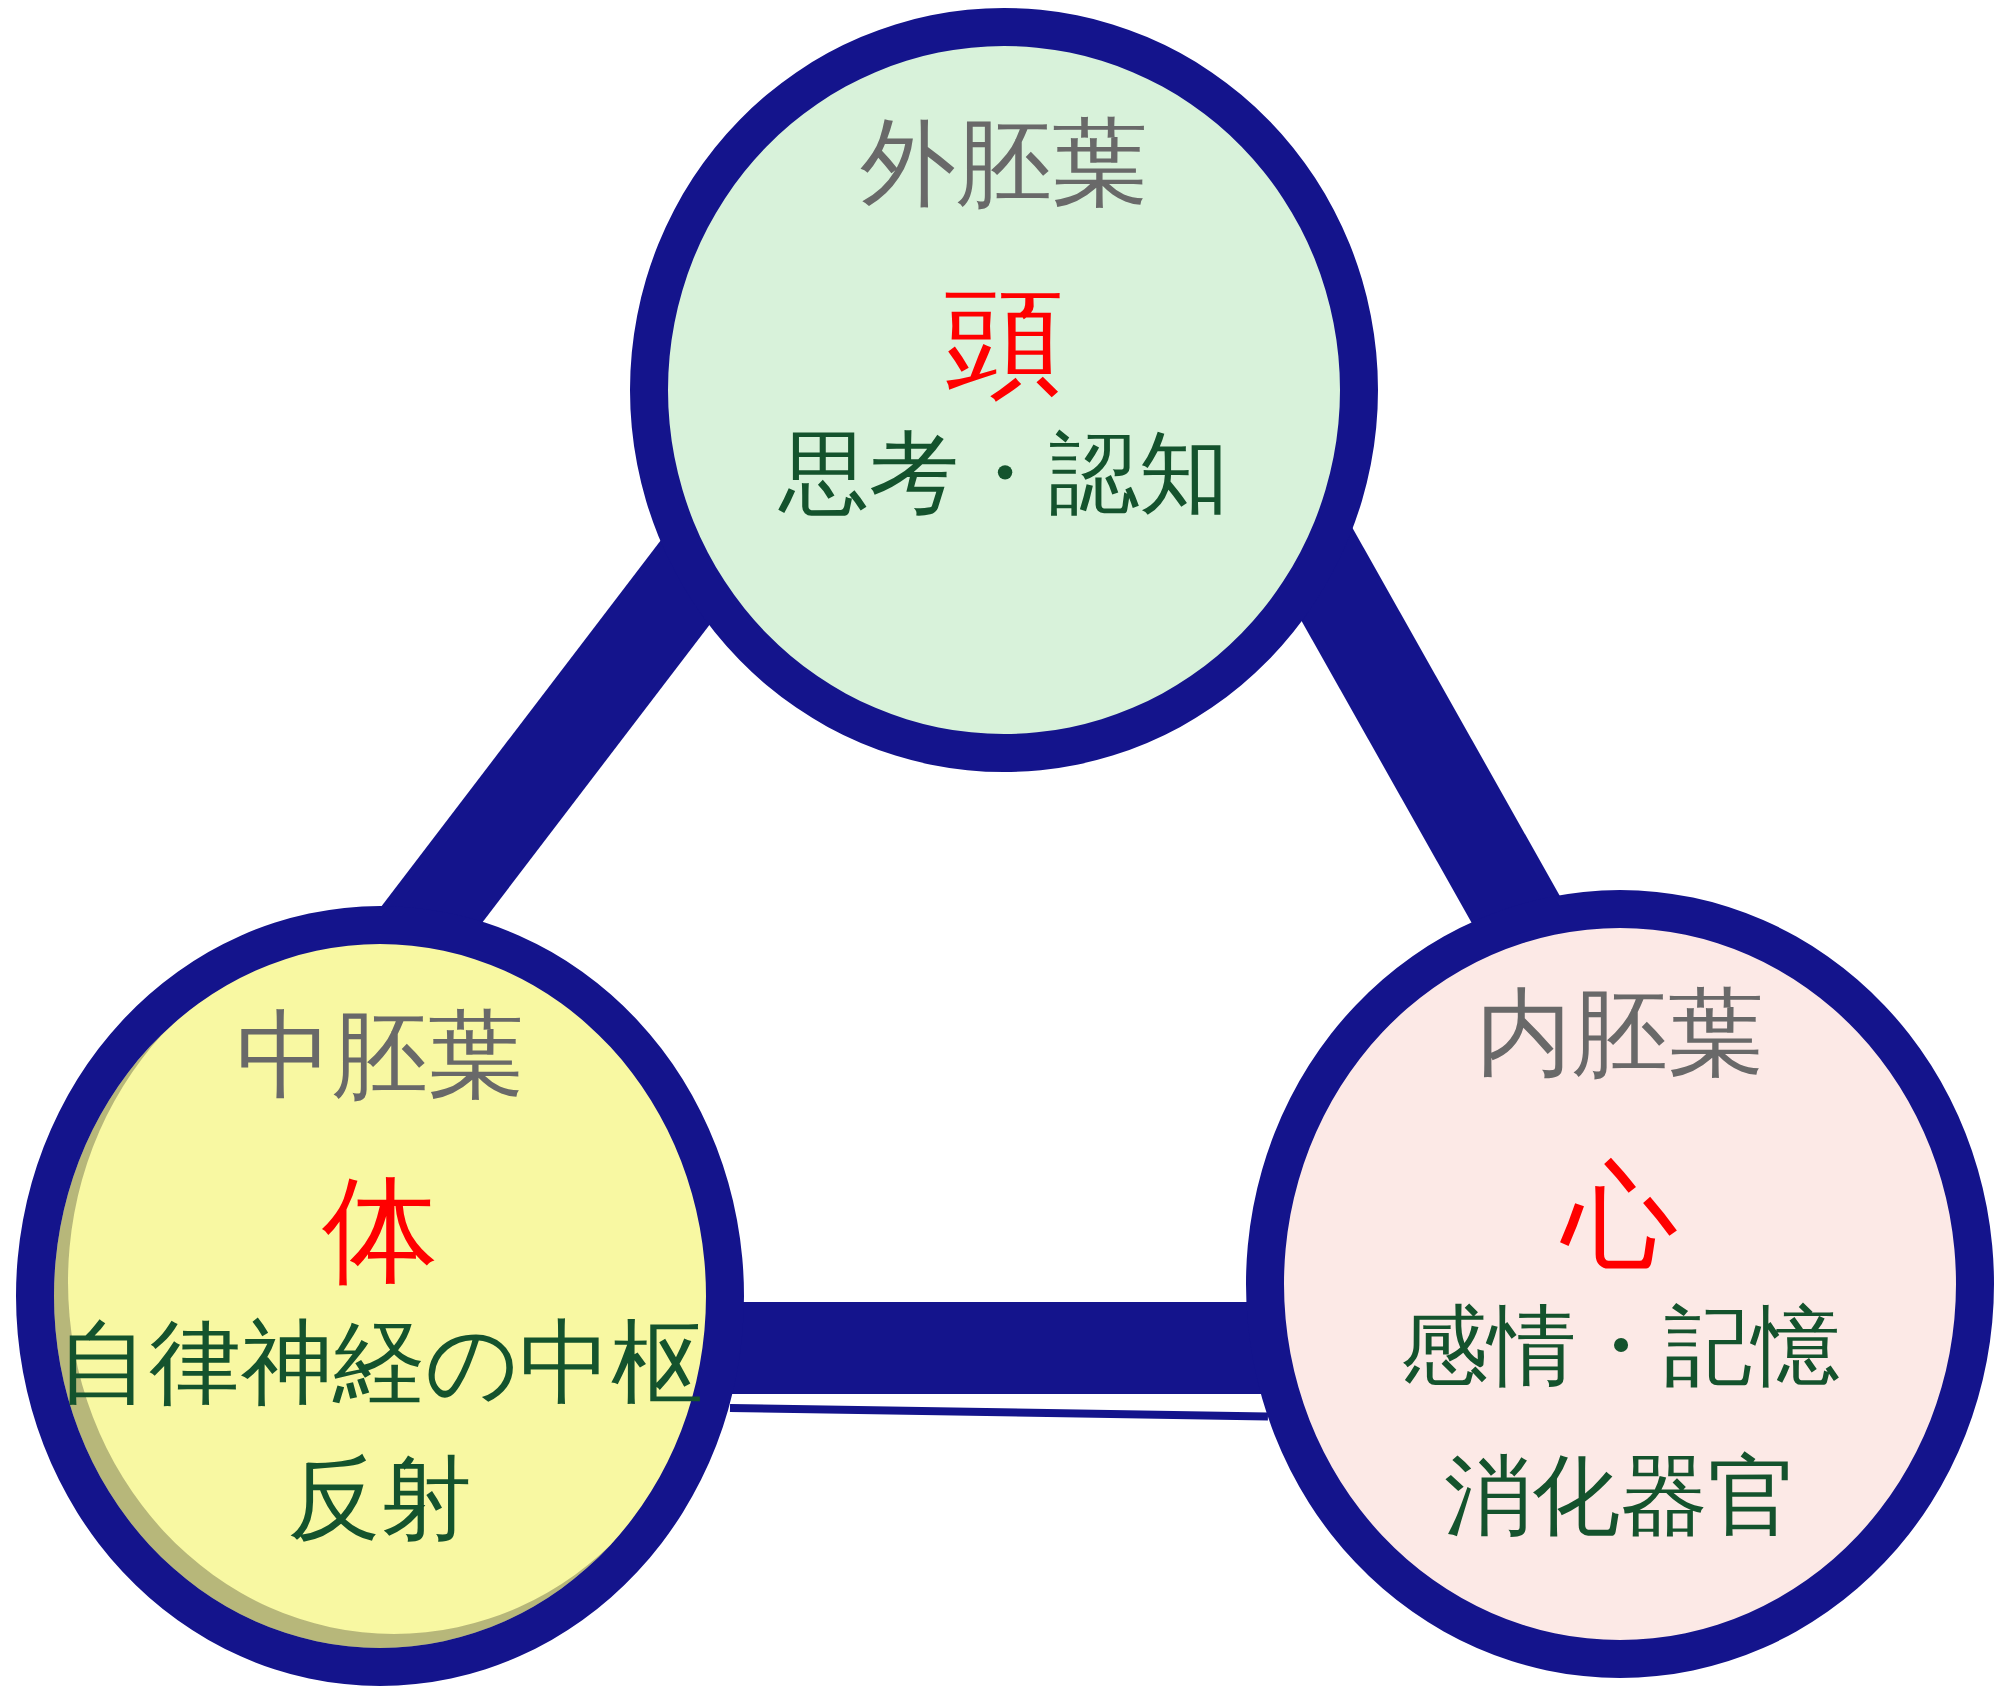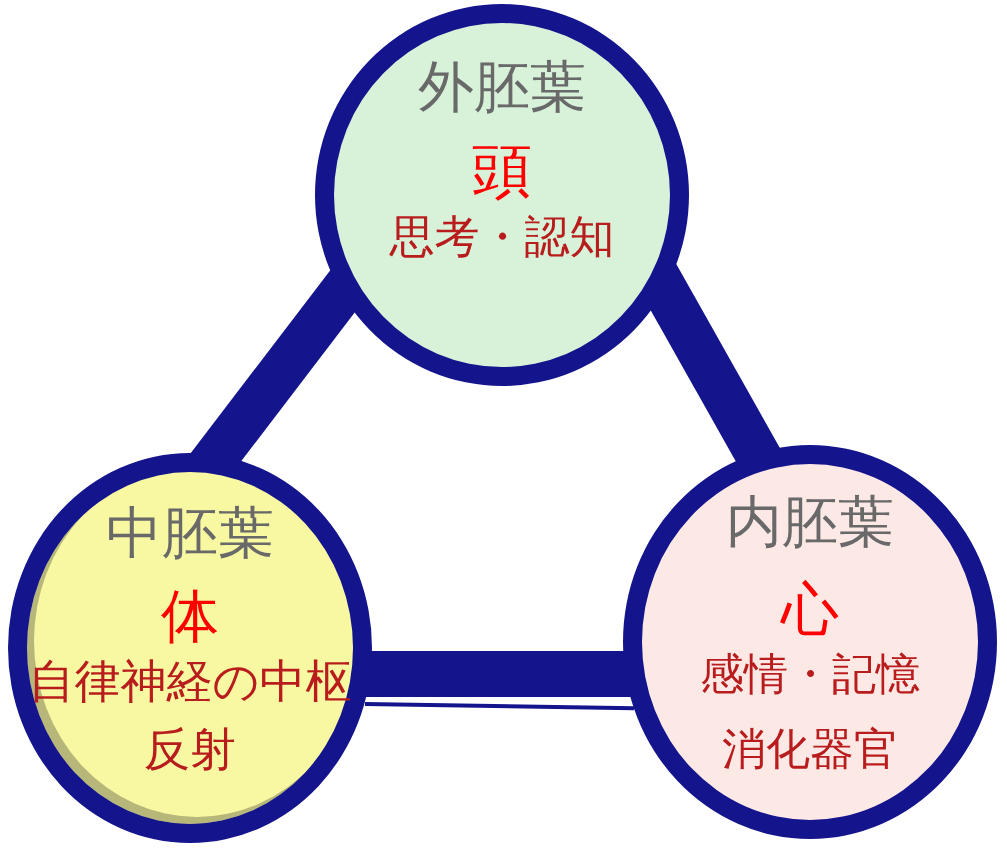--- a/index.html
+++ b/index.html
@@ -33,23 +33,23 @@
   .node-endoderm{left:623px;top:445px;width:374px;height:394px;}
   
   .txt{
     position:absolute;
     width:400px;
     text-align:center;
     line-height:1.05;
     white-space:nowrap;
     pointer-events:none;
   }
-  .title{font-size:56px;color:#696969;}
+  .title{font-size:48px;color:#696969;}
   .keyword{font-size:58px;color:#ff0000;}
-  .detail{font-size:45px;color:#b91c1c;}
+  .detail{font-size:45px;color:#14532d;}
   
   .e-title{left:302px;top:58px;}
   .e-key{left:302px;top:139px;font-size:60px;}
   .e-d1{left:302px;top:213px;}
   .e-d2{left:302px;top:274px;}
   
   .m-title{left:-10px;top:504px;}
   .m-key{left:-10px;top:586px;}
   .m-d1{left:-10px;top:657px;font-size:46px;}
   .m-d2{left:-10px;top:725px;font-size:46px;}

